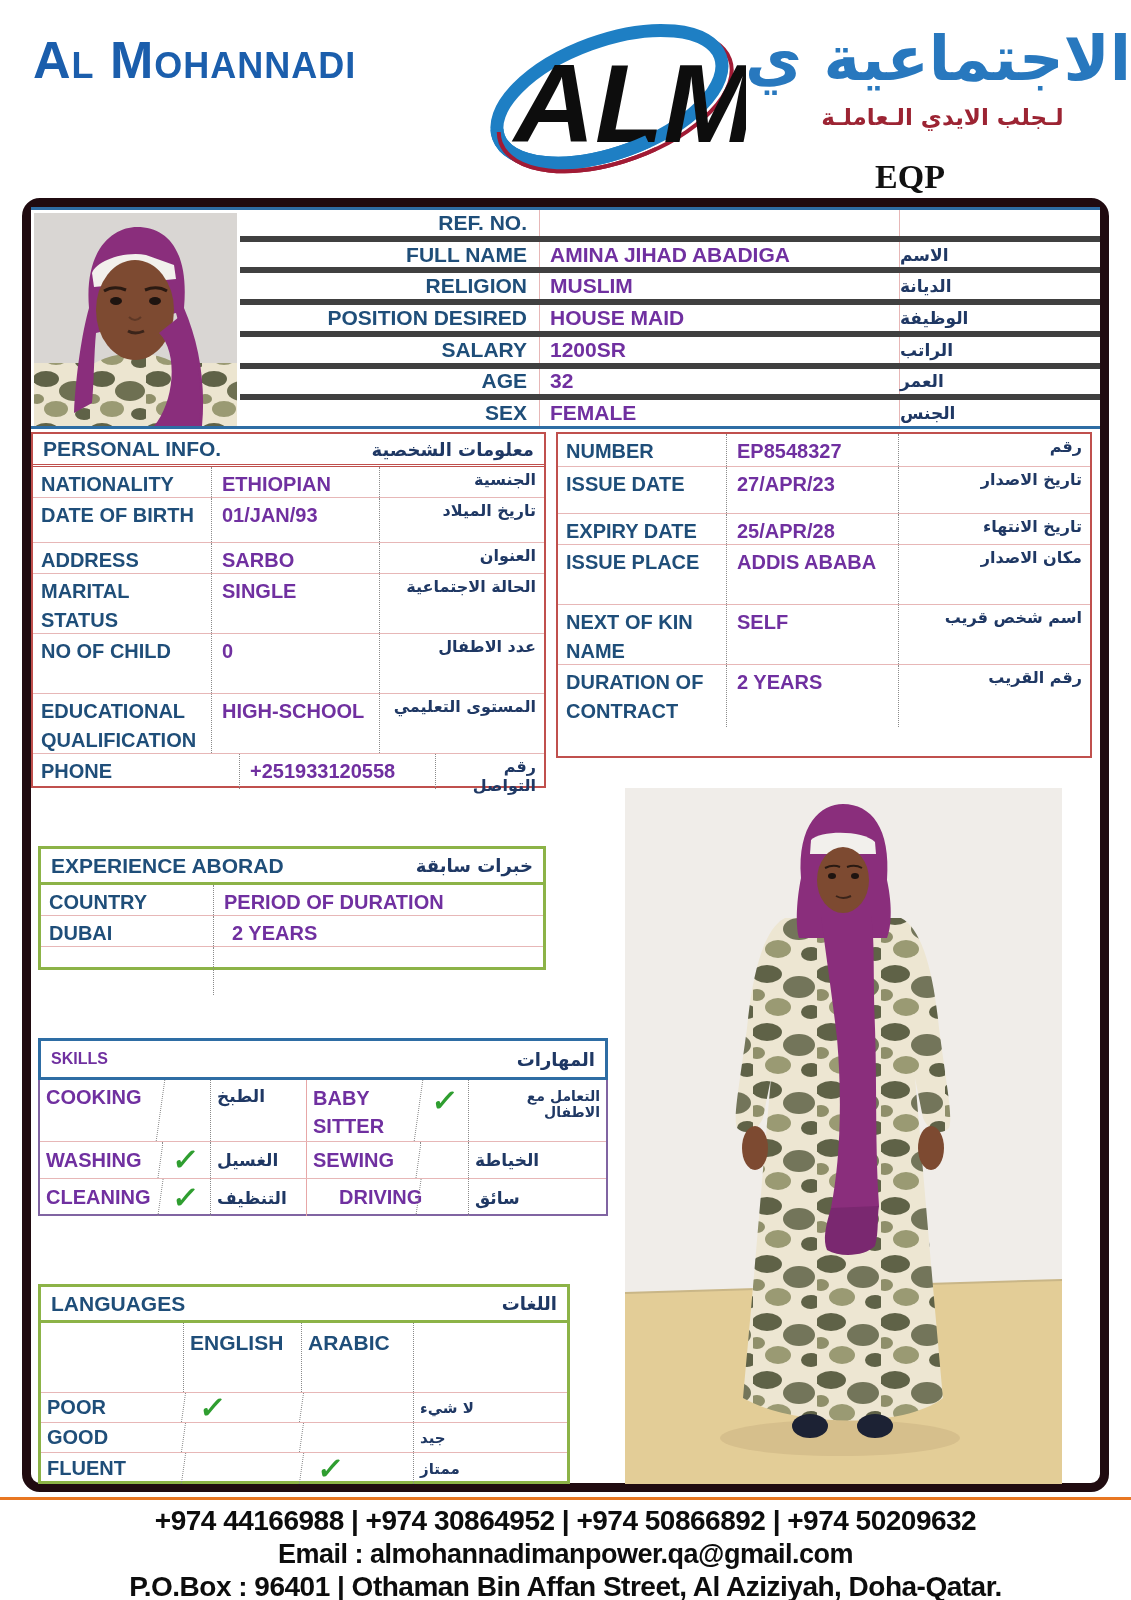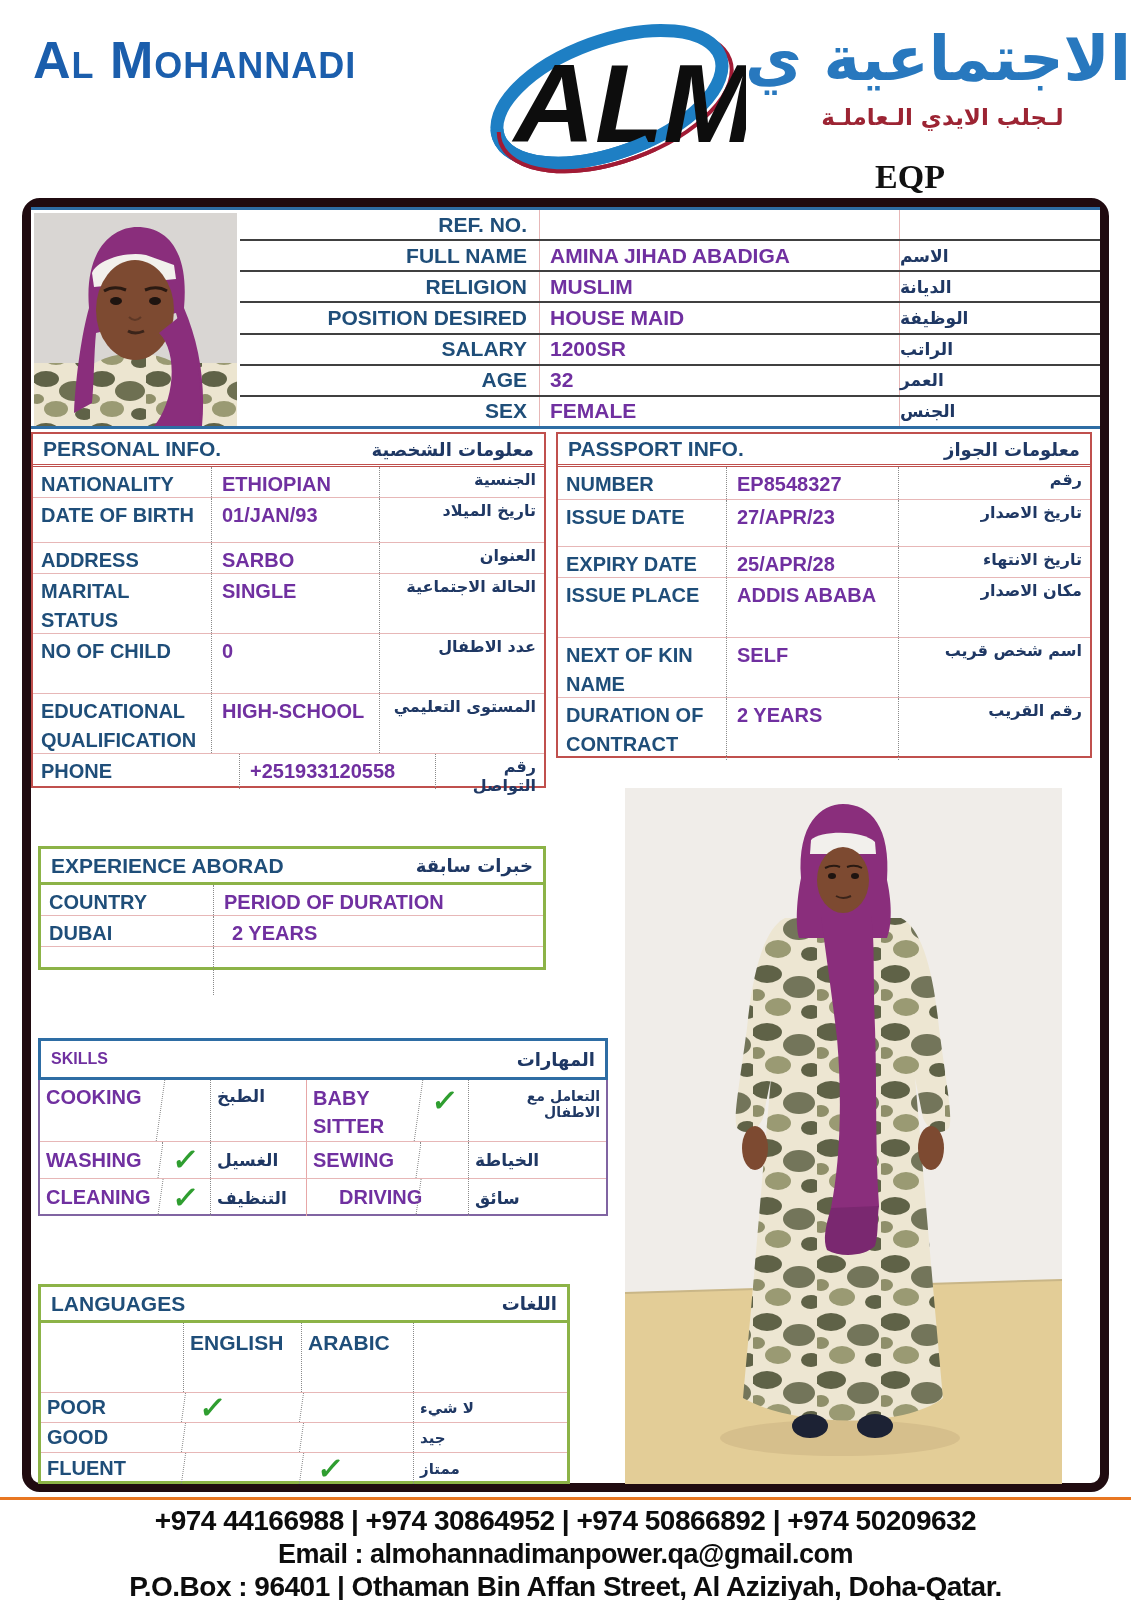--- a/index.html
+++ b/index.html
@@ -22,21 +22,21 @@
   .eqp { font-family: "Liberation Serif", serif; font-weight: bold; font-size: 34px; color: #111; }
 
   
   .main-box { left: 22px; top: 198px; width: 1087px; height: 1294px;
     border: 9px solid #200B10; border-radius: 18px; background: #fff; }
 
   
   .top-table { left: 31px; top: 207px; width: 1069px; height: 222px;
     border-top: 3px solid #2E6DA4; border-bottom: 3px solid #2E6DA4; background:#fff; }
   .top-rows { position: absolute; left: 209px; top: 0; right: 0; bottom: 0; display: flex; flex-direction: column; }
-  .trow { display: flex; border-bottom: 2px solid #404040; flex: 1; align-items: center; }
+  .trow { display: flex; border-bottom: 6px solid #404040; flex: 1; align-items: center; }
   .trow:last-child { border-bottom: none; }
   .trow .c-label { width: 300px; text-align: right; padding-right: 12px; font-size: 21px; border-right: 1px solid #E7B7B7; align-self: stretch; display:flex; align-items:center; justify-content:flex-end; }
   .trow .c-value { width: 360px; padding-left: 10px; font-size: 21px; border-right: 1px solid #E7B7B7; align-self: stretch; display:flex; align-items:center; }
   .trow .c-ar { flex: 1; text-align: right; padding-right: 8px; font-size: 17px; align-self: stretch; display:flex; align-items:center; justify-content:flex-end; direction: rtl; }
 
   
   .info-table { background: #fff; border: 2px solid #C0504D; }
   .info-head { display: flex; justify-content: space-between; align-items: center;
     border-bottom: 3px double #C0504D; padding: 0 10px; height: 33px; }
   .info-head .t { font-size: 21px; font-weight: bold; color: #1F4E79; }
@@ -194,24 +194,20 @@
       <div class="c3 ar">المستوى التعليمي</div>
     </div>
   <div class="irow" style="height:35px;gap:28px;">
       <div class="c1 lbl" style="width:178px;">PHONE</div>
       <div class="c2 val" style="width:168px;">+251933120558</div>
       <div class="c3 ar">رقم التواصل</div>
     </div>
 </div>
 
 <div class="abs info-table" style="left:556px; top:432px; width:536px; height:326px;">
-  <div class="info-head">
-    <span class="t">PASSPORT INFO.</span>
-    <span class="ar ta">معلومات الجواز</span>
-  </div>
   <div class="irow" style="height:33px;">
       <div class="c1 lbl" style="width:168px;">NUMBER</div>
       <div class="c2 val" style="width:172px;">EP8548327</div>
       <div class="c3 ar">رقم</div>
     </div>
   <div class="irow" style="height:47px;">
       <div class="c1 lbl" style="width:168px;">ISSUE DATE</div>
       <div class="c2 val" style="width:172px;">27/APR/23</div>
       <div class="c3 ar">تاريخ الاصدار</div>
     </div>

